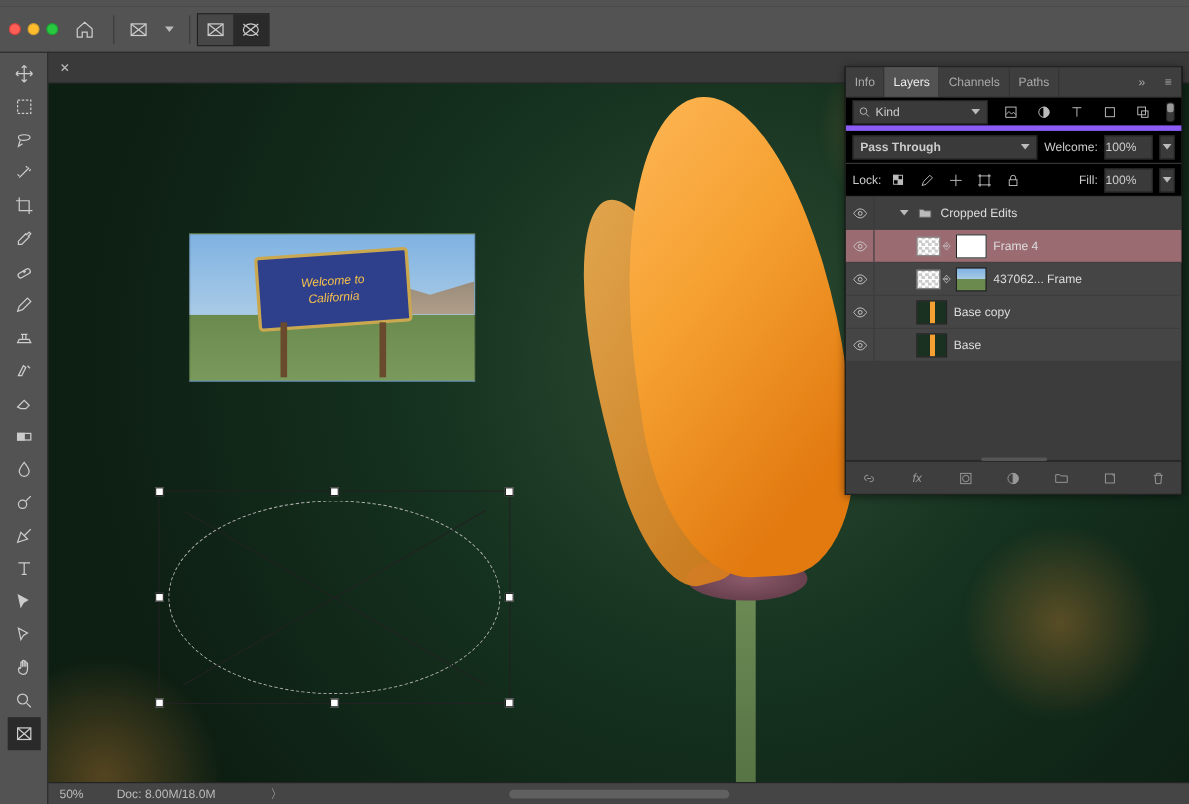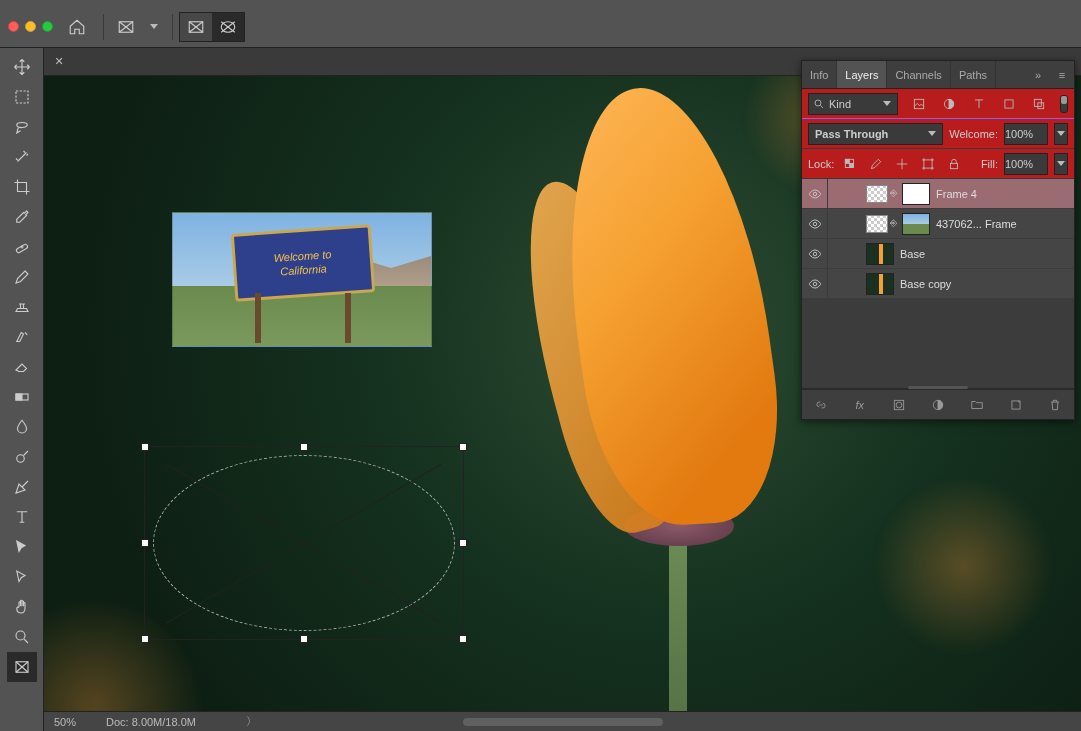--- a/index.html
+++ b/index.html
@@ -62,28 +62,28 @@
 .transform-box::before { content: ""; position: absolute; left: 8px; top: 8px; right: 8px; bottom: 8px; border: 1px dashed #aaa; border-radius: 50%; }
 .transform-box .diag1, .transform-box .diag2 { position: absolute; left: 0; right: 0; top: 50%; height: 1px; background: #222; }
 .transform-box .diag1 { transform: rotate(30deg); }
 .transform-box .diag2 { transform: rotate(-30deg); }
 .handle { position: absolute; width: 8px; height: 8px; background: #fff; border: 1px solid #222; }
 .h-nw{left:-4px;top:-4px}.h-n{left:calc(50% - 4px);top:-4px}.h-ne{right:-4px;top:-4px}
 .h-w{left:-4px;top:calc(50% - 4px)}.h-e{right:-4px;top:calc(50% - 4px)}
 .h-sw{left:-4px;bottom:-4px}.h-s{left:calc(50% - 4px);bottom:-4px}.h-se{right:-4px;bottom:-4px}
 
 
-.panel-stack { position: absolute; right: 6px; top: 60px; width: 274px; background: #b91c1c; border: 1px solid #222; box-shadow: 0 2px 8px #0008; margin-left: 48px; }
+.panel-stack { position: absolute; right: 6px; top: 60px; width: 307px; background: #000000; border: 1px solid #222; box-shadow: 0 2px 8px #0008; margin-left: 48px; }
 .panel-tabs { display: flex; align-items: center; height: 28px; background: #3e3e3e; border-bottom: 1px solid #222; position: relative; }
 .ptab { padding: 0 8px; height: 100%; display: flex; align-items: center; color: #aaa; border-right: 1px solid #333; }
 .ptab.active { background: #535353; color: #eee; }
 .panel-tabs .spacer { flex: 1; }
 .panel-tabs .ico { width: 24px; display: flex; align-items: center; justify-content: center; color: #aaa; }
 
-.layers-opts { display: flex; align-items: center; height: 30px; padding: 0 6px; gap: 12px; border-bottom: 1px solid #8b5cf6; }
+.layers-opts { display: flex; align-items: center; height: 30px; padding: 0 6px; gap: 12px; border-bottom: 5px solid #8b5cf6; }
 .filter-kind { flex: 1; display: flex; align-items: center; background: #3a3a3a; border: 1px solid #222; height: 22px; padding: 0 6px 0 4px; gap: 4px; }
 .filter-kind .caret, .sel-caret { width: 0; height: 0; border-left: 4px solid transparent; border-right: 4px solid transparent; border-top: 5px solid #bbb; }
 .ficon { width: 18px; height: 18px; display: flex; align-items: center; justify-content: center; color: #bbb; }
 .toggle-track { width: 8px; height: 18px; background: #3a3a3a; border: 1px solid #222; border-radius: 3px; position: relative;}
 .toggle-track::after{content:"";position:absolute;left:0;top:0;width:100%;height:8px;background:#999;border-radius:2px}
 
 .blend-row { display: flex; align-items: center; height: 30px; padding: 0 6px; gap: 6px; border-bottom: 1px solid #3a3a3a; }
 .blend-select { flex: 1; background: #3a3a3a; border: 1px solid #222; height: 22px; display: flex; align-items: center; padding: 0 6px; justify-content: space-between; font-weight: bold; }
 .num-field { width: 44px; height: 22px; background: #3a3a3a; border: 1px solid #222; display: flex; align-items: center; justify-content: flex-start; }
 .arrow-btn { width: 14px; height: 22px; background: #3a3a3a; border: 1px solid #222; display: flex; align-items: center; justify-content: center; }
@@ -421,20 +421,38 @@
     <div class="num-field">
         <span>100%</span>
       </div>
     <div class="arrow-btn">
         <div class="sel-caret"></div>
       </div>
   </div>
 
   <div class="layer-list">
 
+    <div class="layer-row group-header">
+      <div class="vis-col">
+          <svg viewBox="0 0 24 24" width="14" height="14">
+            <path d="M2 12s4-7 10-7 10 7 10 7-4 7-10 7S2 12 2 12z"></path>
+            <circle cx="12" cy="12" r="3"></circle>
+          </svg>
+        </div>
+      <div class="indent"></div>
+      <div class="disclose">
+          <div class="sel-caret"></div>
+        </div>
+      <div class="folder-icon">
+          <svg viewBox="0 0 24 24" width="16" height="14">
+            <path d="M3 6h6l2 2h10v10H3z" fill="#bbb" stroke="#666"></path>
+          </svg>
+        </div>
+      <div class="layer-name">Cropped Edits</div>
+    </div>
 
     <div class="layer-row active">
       <div class="vis-col">
           <svg viewBox="0 0 24 24" width="14" height="14">
             <path d="M2 12s4-7 10-7 10 7 10 7-4 7-10 7S2 12 2 12z"></path>
             <circle cx="12" cy="12" r="3"></circle>
           </svg>
         </div>
       <div class="indent"></div>
         <div class="indent"></div>
@@ -466,34 +484,34 @@
     <div class="layer-row">
       <div class="vis-col">
           <svg viewBox="0 0 24 24" width="14" height="14">
             <path d="M2 12s4-7 10-7 10 7 10 7-4 7-10 7S2 12 2 12z"></path>
             <circle cx="12" cy="12" r="3"></circle>
           </svg>
         </div>
       <div class="indent"></div>
         <div class="indent"></div>
       <div class="thumb flower-thumb"></div>
-      <div class="layer-name">Base</div>
+      <div class="layer-name">Base copy</div>
     </div>
 
     <div class="layer-row">
       <div class="vis-col">
           <svg viewBox="0 0 24 24" width="14" height="14">
             <path d="M2 12s4-7 10-7 10 7 10 7-4 7-10 7S2 12 2 12z"></path>
             <circle cx="12" cy="12" r="3"></circle>
           </svg>
         </div>
       <div class="indent"></div>
         <div class="indent"></div>
       <div class="thumb flower-thumb"></div>
-      <div class="layer-name">Base copy</div>
+      <div class="layer-name">Base</div>
     </div>
   </div>
 
   <div class="layer-empty"></div>
 
   <div class="layer-bottom">
     <div class="ficon">
         <svg viewBox="0 0 24 24" width="14" height="14">
           <path d="M9 15a4 4 0 010-8h2M15 9a4 4 0 010 8h-2M9 12h6"></path>
         </svg>

